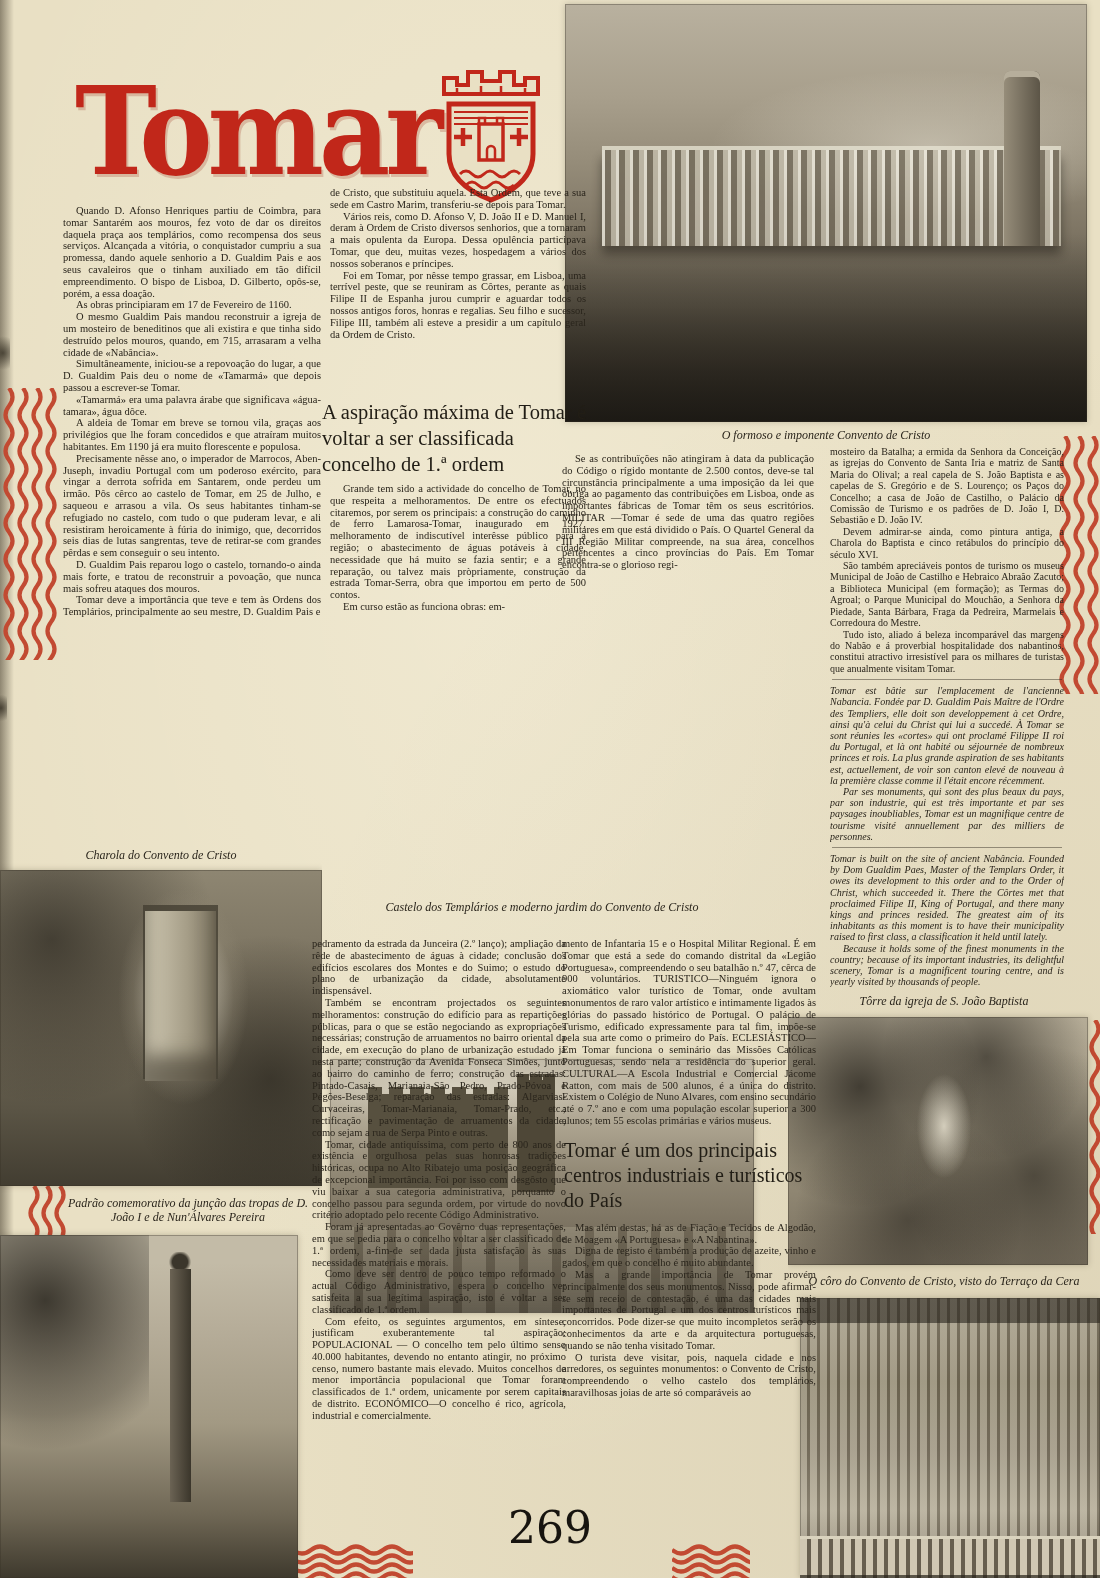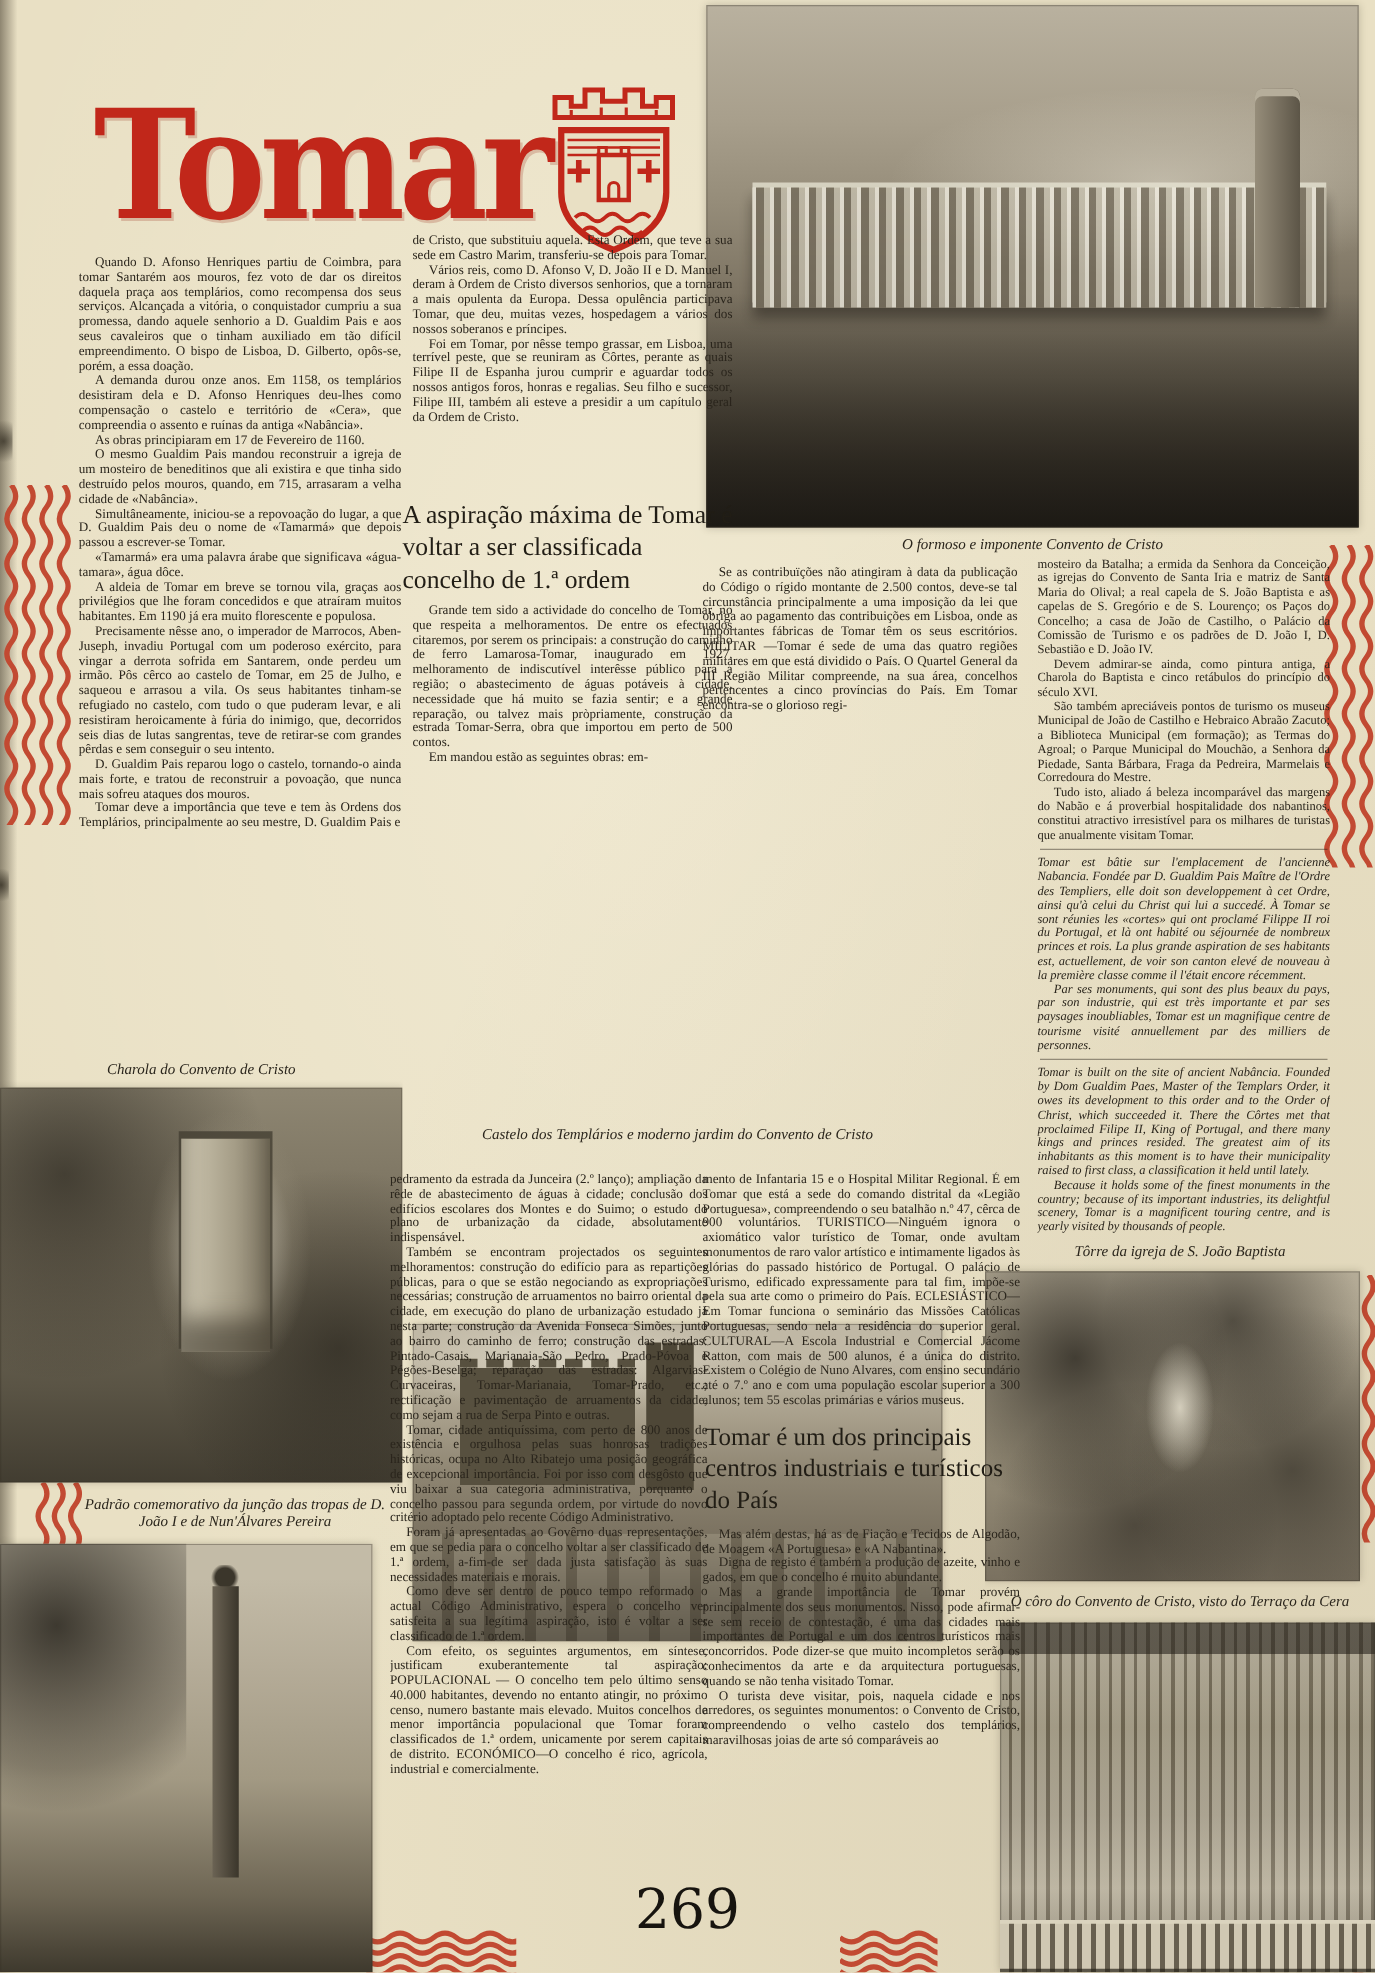--- a/index.html
+++ b/index.html
@@ -175,42 +175,41 @@
 </svg>
 
 <div class="abs photo photo-convento" style="left:565px;top:4px;width:522px;height:418px">
   <div class="facade"></div>
   <div class="round-tower"></div>
 </div>
 <div class="abs caption" style="left:565px;top:428px;width:522px">O formoso e imponente Convento de Cristo</div>
 
 <div class="abs col" style="left:63px;top:205px;width:258px;height:675px">
   <p>Quando D. Afonso Henriques partiu de Coimbra, para tomar Santarém aos mouros, fez voto de dar os direitos daquela praça aos templários, como recompensa dos seus serviços. Alcançada a vitória, o conquistador cumpriu a sua promessa, dando aquele senhorio a D. Gualdim Pais e aos seus cavaleiros que o tinham auxiliado em tão difícil empreendimento. O bispo de Lisboa, D. Gilberto, opôs-se, porém, a essa doação.</p>
-  <p>A demanda durou onze anos. Em 1158, os templários desistiram dela e D. Afonso Henriques deu-lhes como compensação o castelo e território de «Cera», que compreendia o assento e ruínas da antiga «Nabância».</p>
   <p>As obras principiaram em 17 de Fevereiro de 1160.</p>
   <p>O mesmo Gualdim Pais mandou reconstruir a igreja de um mosteiro de beneditinos que ali existira e que tinha sido destruído pelos mouros, quando, em 715, arrasaram a velha cidade de «Nabância».</p>
   <p>Simultâneamente, iniciou-se a repovoação do lugar, a que D. Gualdim Pais deu o nome de «Tamarmá» que depois passou a escrever-se Tomar.</p>
   <p>«Tamarmá» era uma palavra árabe que significava «água-tamara», água dôce.</p>
   <p>A aldeia de Tomar em breve se tornou vila, graças aos privilégios que lhe foram concedidos e que atraíram muitos habitantes. Em 1190 já era muito florescente e populosa.</p>
   <p>Precisamente nêsse ano, o imperador de Marrocos, Aben-Juseph, invadiu Portugal com um poderoso exército, para vingar a derrota sofrida em Santarem, onde perdeu um irmão. Pôs cêrco ao castelo de Tomar, em 25 de Julho, e saqueou e arrasou a vila. Os seus habitantes tinham-se refugiado no castelo, com tudo o que puderam levar, e ali resistiram heroicamente à fúria do inimigo, que, decorridos seis dias de lutas sangrentas, teve de retirar-se com grandes pêrdas e sem conseguir o seu intento.</p>
   <p>D. Gualdim Pais reparou logo o castelo, tornando-o ainda mais forte, e tratou de reconstruir a povoação, que nunca mais sofreu ataques dos mouros.</p>
   <p>Tomar deve a importância que teve e tem às Ordens dos Templários, principalmente ao seu mestre, D. Gualdim Pais e</p>
 </div>
 
 <div class="abs col" style="left:330px;top:187px;width:256px;height:192px">
   <p class="cont">de Cristo, que substituiu aquela. Esta Ordem, que teve a sua sede em Castro Marim, transferiu-se depois para Tomar.</p>
   <p>Vários reis, como D. Afonso V, D. João II e D. Manuel I, deram à Ordem de Cristo diversos senhorios, que a tornaram a mais opulenta da Europa. Dessa opulência participava Tomar, que deu, muitas vezes, hospedagem a vários dos nossos soberanos e príncipes.</p>
   <p>Foi em Tomar, por nêsse tempo grassar, em Lisboa, uma terrível peste, que se reuniram as Côrtes, perante as quais Filipe II de Espanha jurou cumprir e aguardar todos os nossos antigos foros, honras e regalias. Seu filho e sucessor, Filipe III, também ali esteve a presidir a um capítulo geral da Ordem de Cristo.</p>
 </div>
 
 <div class="abs hl" style="left:322px;top:399px;width:268px">A aspiração máxima de Tomar é voltar a ser classificada concelho de 1.ª ordem</div>
 
 <div class="abs col" style="left:330px;top:483px;width:256px;height:154px">
   <p>Grande tem sido a actividade do concelho de Tomar, no que respeita a melhoramentos. De entre os efectuados citaremos, por serem os principais: a construção do caminho de ferro Lamarosa-Tomar, inaugurado em 1927, melhoramento de indiscutível interêsse público para a região; o abastecimento de águas potáveis à cidade, necessidade que há muito se fazia sentir; e a grande reparação, ou talvez mais pròpriamente, construção da estrada Tomar-Serra, obra que importou em perto de 500 contos.</p>
-  <p>Em mandou estão as seguintes obras: em-</p>
+  <p>Em curso estão as funciona obras: em-</p>
 </div>
 
 <div class="abs col" style="left:562px;top:453px;width:252px;height:186px">
   <p>Se as contribuïções não atingiram à data da publicação do Código o rígido montante de 2.500 contos, deve-se tal circunstância principalmente a uma imposição da lei que obriga ao pagamento das contribuições em Lisboa, onde as importantes fábricas de Tomar têm os seus escritórios. MILITAR —Tomar é sede de uma das quatro regiões militares em que está dividido o País. O Quartel General da III Região Militar compreende, na sua área, concelhos pertencentes a cinco províncias do País. Em Tomar encontra-se o glorioso regi-</p>
 </div>
 
 <div class="abs photo photo-castelo" style="left:330px;top:641px;width:424px;height:254px">
   <div class="keep"></div>
   <div class="keep2"></div>
   <div class="garden"></div>

